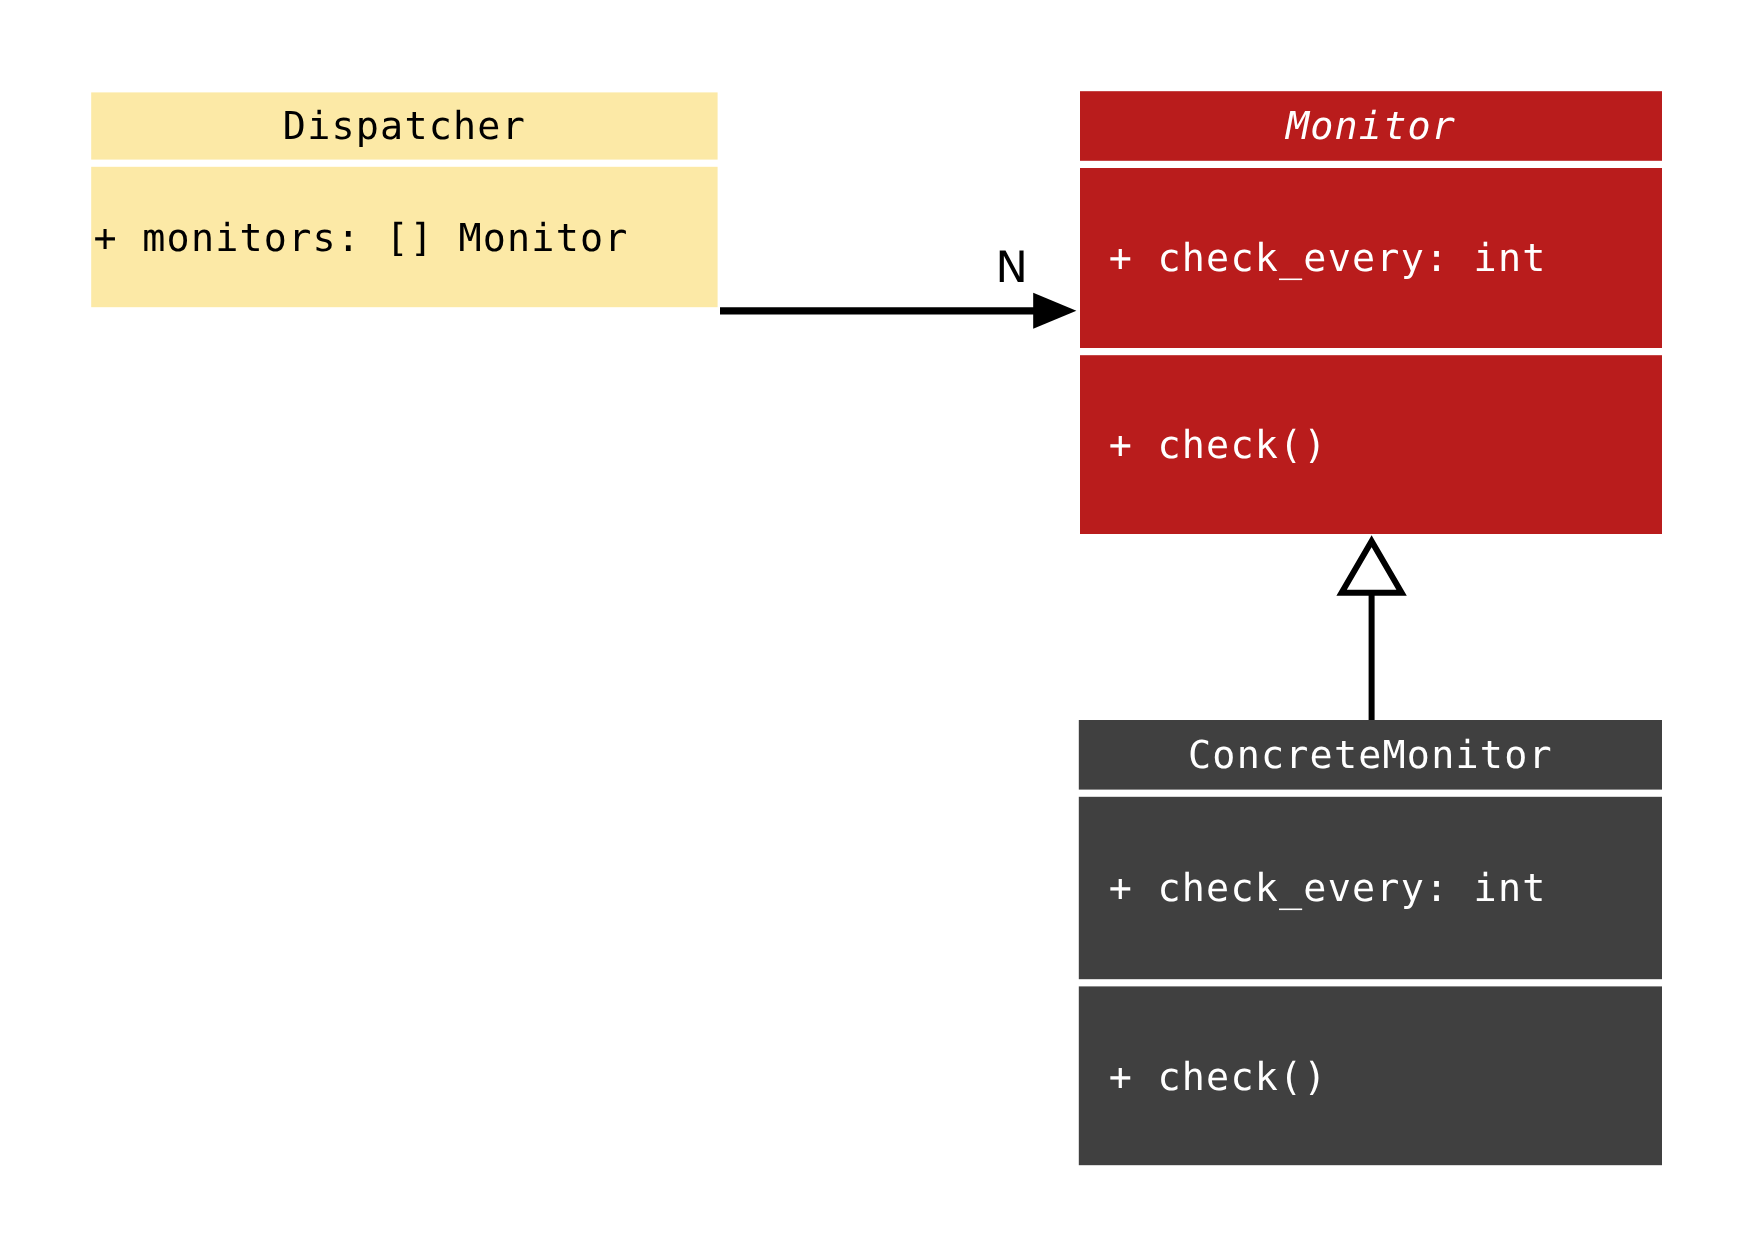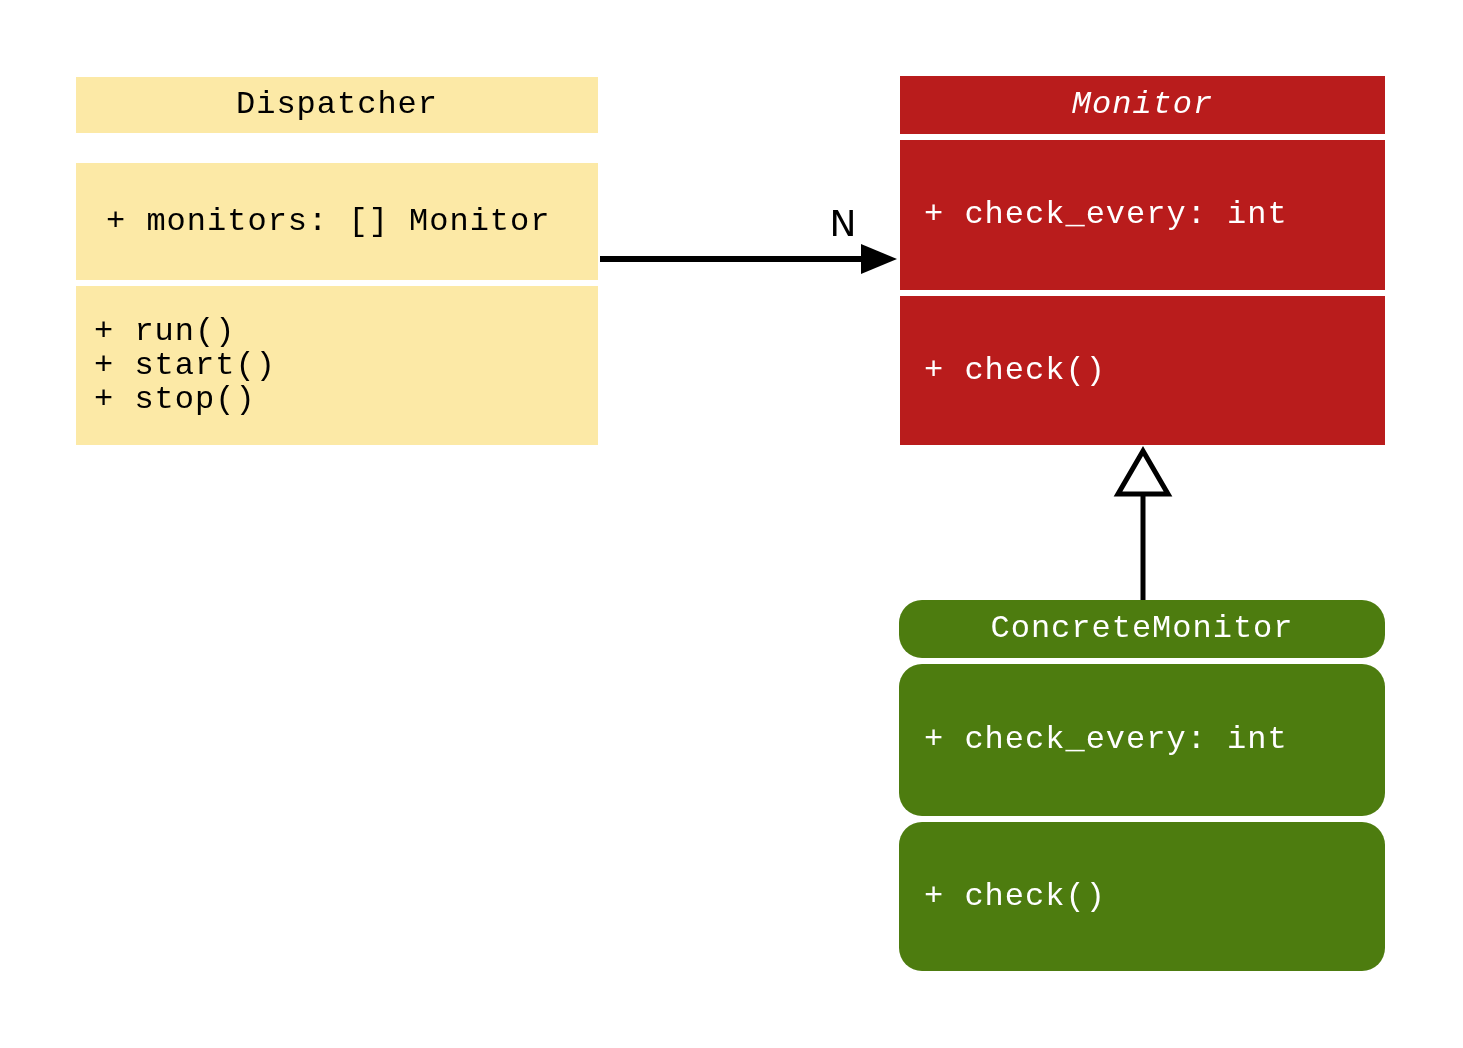--- a/index.html
+++ b/index.html
@@ -20,51 +20,50 @@
     display: flex;
     flex-direction: column;
     gap: 6px;              
     font-size: 32px;
     letter-spacing: 1px;
   }
   .compartment {
     display: flex;
     flex-direction: column;
     justify-content: center;
-    font-family: Liberation Mono, monospace;
   }
   .class-title {
     align-items: center;
     flex: 0 0 auto;
   }
   .members {
     align-items: flex-start;
   }
   .member-line {
     line-height: 34px;
     white-space: pre;
   }
 
   
   #class-dispatcher { left: 76px; top: 77px; width: 522px; height: 368px; color: #000000; }
   #class-dispatcher .compartment { background: #FCE9A6; }
   #class-dispatcher .class-title { height: 56px; }
-  #class-dispatcher .attributes  { flex: 0 0 117px; padding-left: 30px; margin-top: 24px; }
+  #class-dispatcher .attributes  { flex: 0 0 117px; padding-left: 2px; }
   #class-dispatcher .methods     { flex: 1 1 auto;  padding-left: 18px; }
 
   
   #class-monitor { left: 900px; top: 76px; width: 485px; height: 369px; color: #ffffff; }
   #class-monitor .compartment { background: #b91c1c; }
   #class-monitor .class-title { height: 58px; font-style: italic; }
   #class-monitor .attributes  { flex: 0 0 150px; padding-left: 24px; }
   #class-monitor .methods     { flex: 1 1 auto;  padding-left: 24px; }
 
   
   #class-concretemonitor { left: 899px; top: 600px; width: 486px; height: 371px; color: #ffffff; }
-  #class-concretemonitor .compartment { background: #4d7c0f; border-radius: 23px; }
+  #class-concretemonitor .compartment { background: #404040; }
   #class-concretemonitor .class-title { height: 58px; }
   #class-concretemonitor .attributes  { flex: 0 0 152px; padding-left: 25px; }
   #class-concretemonitor .methods     { flex: 1 1 auto;  padding-left: 25px; }
 
   
   #relationship-layer {
     position: absolute;
     left: 0; top: 0;
     width: 1463px;
     height: 1048px;
@@ -89,25 +88,20 @@
 <body>
 
 <div class="canvas">
 
   <div class="class-box" id="class-dispatcher">
     <div class="compartment class-title">
       <span class="member-line">Dispatcher</span>
     </div>
     <div class="compartment members attributes">
       <span class="member-line">+ monitors: [] Monitor</span>
-    </div>
-    <div class="compartment members methods">
-      <span class="member-line">+ run()</span>
-      <span class="member-line">+ start()</span>
-      <span class="member-line">+ stop()</span>
     </div>
   </div>
 
   <div class="class-box" id="class-monitor">
     <div class="compartment class-title">
       <span class="member-line">Monitor</span>
     </div>
     <div class="compartment members attributes">
       <span class="member-line">+ check_every: int</span>
     </div>

